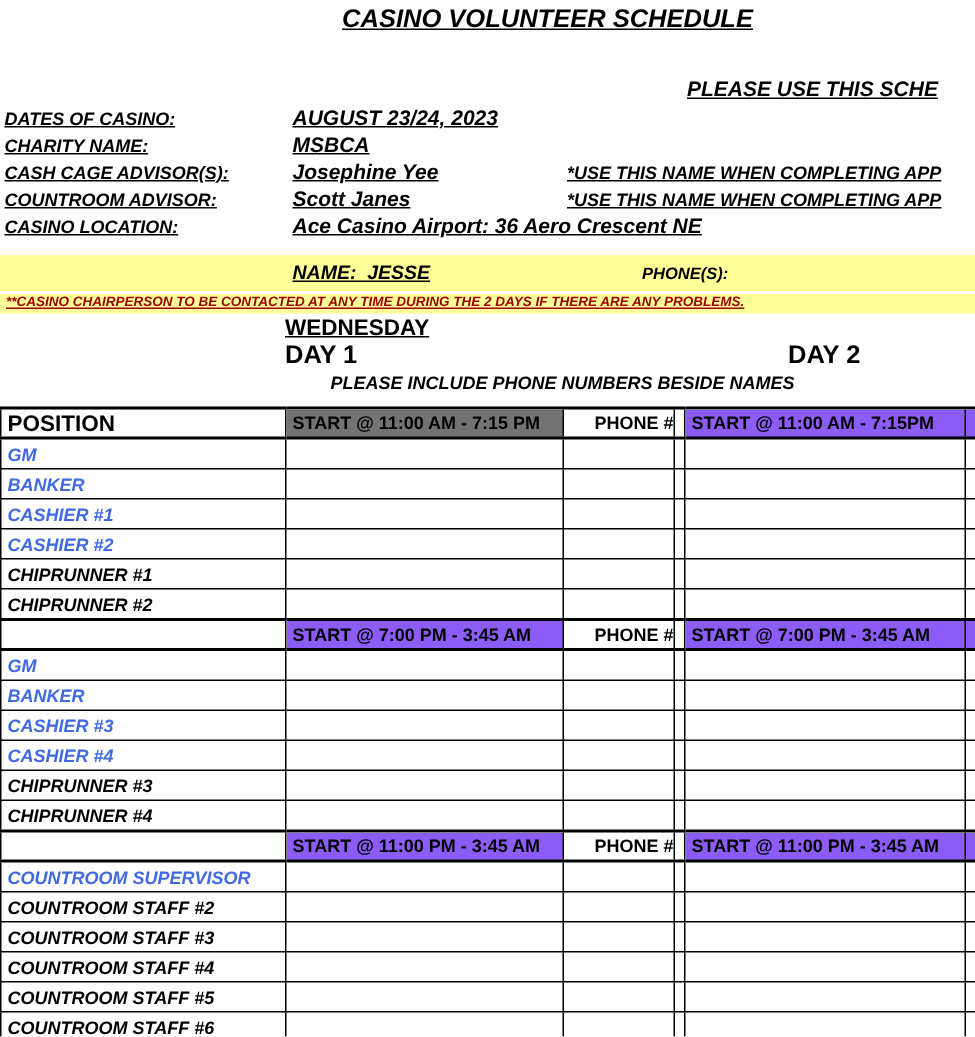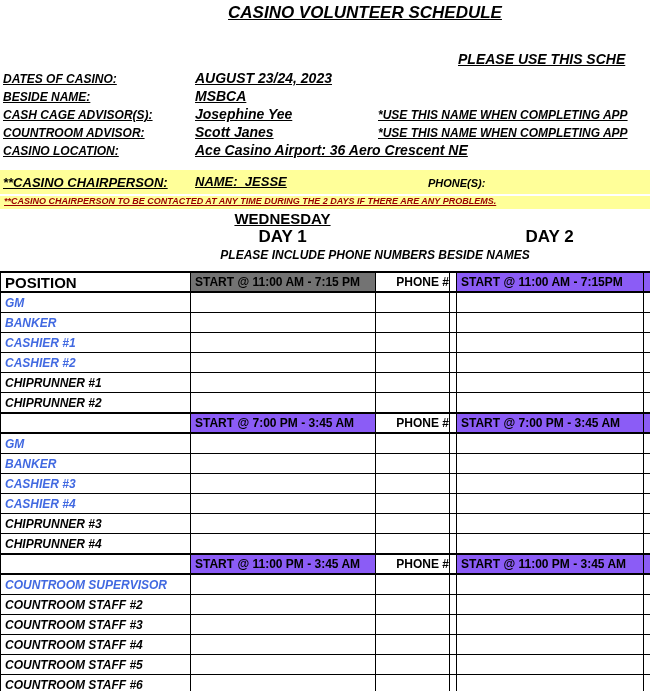--- a/index.html
+++ b/index.html
@@ -15,21 +15,21 @@
   .top-note{top:51px;left:458px;font-size:14px;}
   .info-label{left:3px;font-size:12px;}
   .info-value{left:195px;font-size:14px;}
   .info-note{left:378px;font-size:12px;}
   .chair-band{top:170px;left:0;width:650px;height:24px;background:#FFFF99;}
   .chair-label{top:175px;left:3px;font-size:13px;}
   .chair-name{top:174px;left:195px;font-size:13px;white-space:pre;}
   .chair-phone{top:177px;left:428px;font-size:11px;}
   .warn-band{top:196px;left:0;width:650px;height:13px;background:#FFFF99;}
   .warn-text{top:196px;left:4px;font-size:9px;color:#990000;}
-  .day1-box{left:190px;width:185px;text-align:center;}
+  .day1-box{left:190px;width:185px;}
   .day2-box{left:456px;width:187px;text-align:center;}
   .day-title{top:210px;font-size:15px;}
   .day-sub{top:227px;font-size:17px;}
   .include-note{top:248px;left:95px;width:560px;text-align:center;font-size:12px;}
   table.sched{
     position:absolute;top:271px;left:0;border-collapse:collapse;table-layout:fixed;
     width:690px;
   }
   table.sched td{border:1px solid #000;height:19px;padding:0 0 0 4px;overflow:hidden;vertical-align:middle;}
   tr.hdr td{border-top-width:2px;border-bottom-width:2px;height:18px;}
@@ -47,36 +47,35 @@
 <body>
 
 <div class="sheet">
 
   <div class="abs title b i u">CASINO VOLUNTEER SCHEDULE</div>
   <div class="abs top-note b i u">PLEASE USE THIS SCHE</div>
 
   <div class="abs info-label b i u" style="top:72px">DATES OF CASINO:</div>
   <div class="abs info-value b i u" style="top:70px">AUGUST 23/24, 2023</div>
 
-  <div class="abs info-label b i u" style="top:90px">BESIDE NAME:</div>
+  <div class="abs info-label b i u" style="top:90px">CHARITY NAME:</div>
   <div class="abs info-value b i u" style="top:88px">MSBCA</div>
 
   <div class="abs info-label b i u" style="top:108px">CASH CAGE ADVISOR(S):</div>
   <div class="abs info-value b i u" style="top:106px">Josephine Yee</div>
   <div class="abs info-note b i u" style="top:108px">*USE THIS NAME WHEN COMPLETING APP</div>
 
   <div class="abs info-label b i u" style="top:126px">COUNTROOM ADVISOR:</div>
   <div class="abs info-value b i u" style="top:124px">Scott Janes</div>
   <div class="abs info-note b i u" style="top:126px">*USE THIS NAME WHEN COMPLETING APP</div>
 
   <div class="abs info-label b i u" style="top:144px">CASINO LOCATION:</div>
   <div class="abs info-value b i u" style="top:142px">Ace Casino Airport: 36 Aero Crescent NE</div>
 
   <div class="abs chair-band"></div>
-  <div class="abs chair-label b i u">**CASINO CHAIRPERSON:</div>
   <div class="abs chair-name b i u">NAME:  JESSE</div>
   <div class="abs chair-phone b i">PHONE(S):</div>
 
   <div class="abs warn-band"></div>
   <div class="abs warn-text b i u">**CASINO CHAIRPERSON TO BE CONTACTED AT ANY TIME DURING THE 2 DAYS IF THERE ARE ANY PROBLEMS.</div>
 
   <div class="abs day1-box day-title b u">WEDNESDAY</div>
   <div class="abs day1-box day-sub b">DAY 1</div>
   <div class="abs day2-box day-sub b">DAY 2</div>
   <div class="abs include-note b i">PLEASE INCLUDE PHONE NUMBERS BESIDE NAMES</div>

